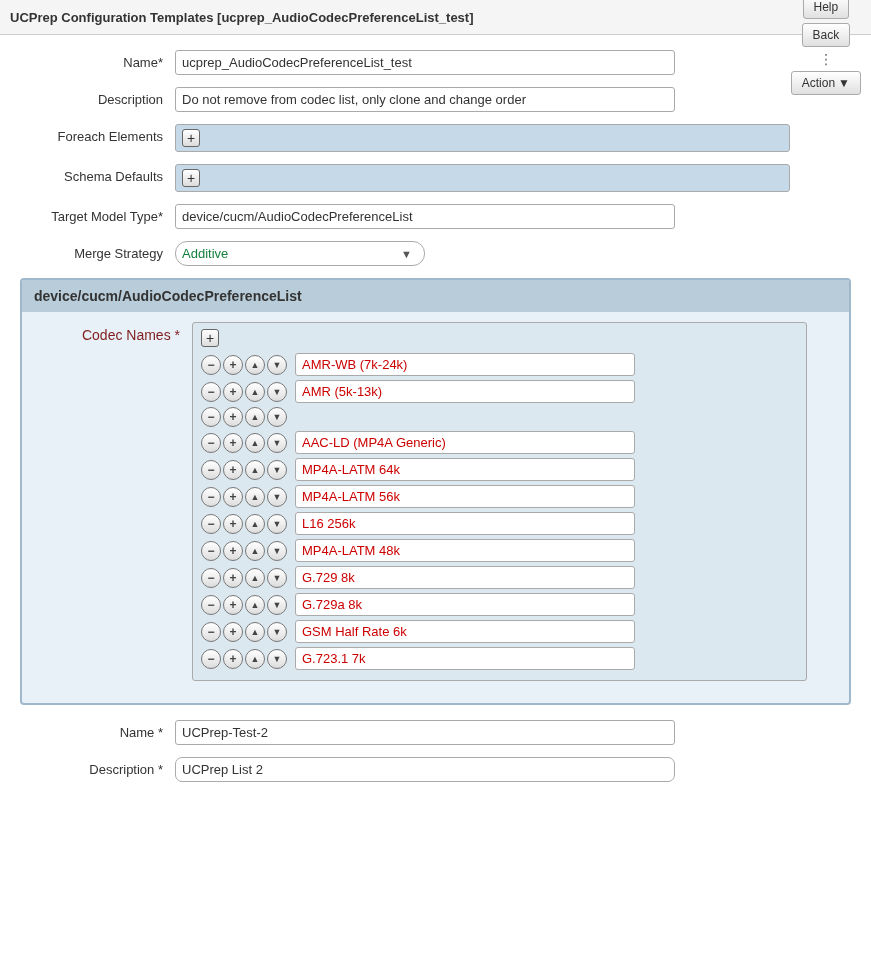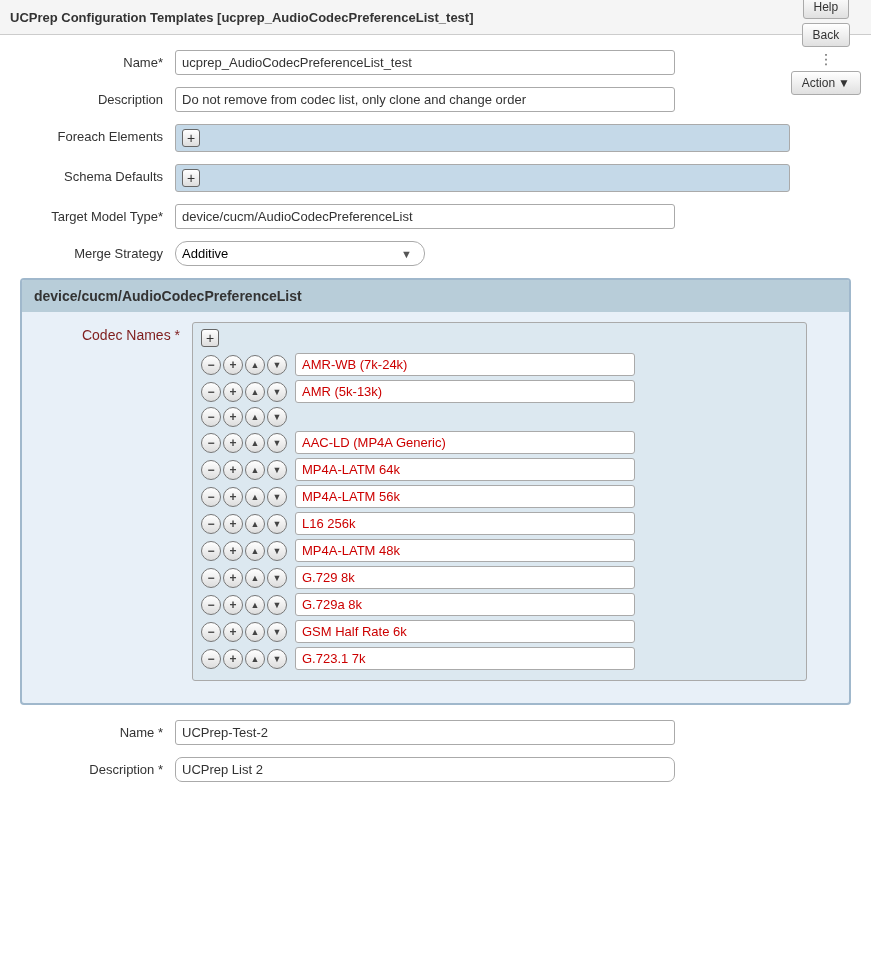--- a/index.html
+++ b/index.html
@@ -109,21 +109,21 @@
     .form-select-wrapper {
       display: flex;
       align-items: center;
       max-width: 300px;
     }
     .form-select {
       padding: 4px 6px;
       border: 1px solid #aaa;
       border-radius: 12px;
       font-size: 13px;
-      color: #000000;
+      color: #15803d;
       width: 250px;
       background: #fff;
       appearance: none;
       -webkit-appearance: none;
     }
     .select-arrow {
       margin-left: -24px;
       pointer-events: none;
       color: #555;
       font-size: 11px;

